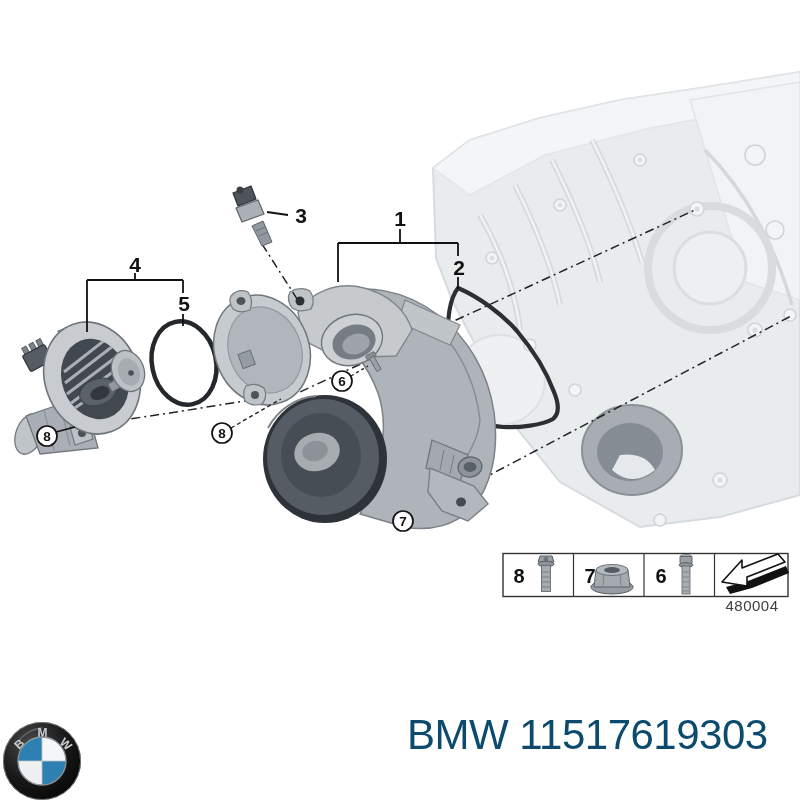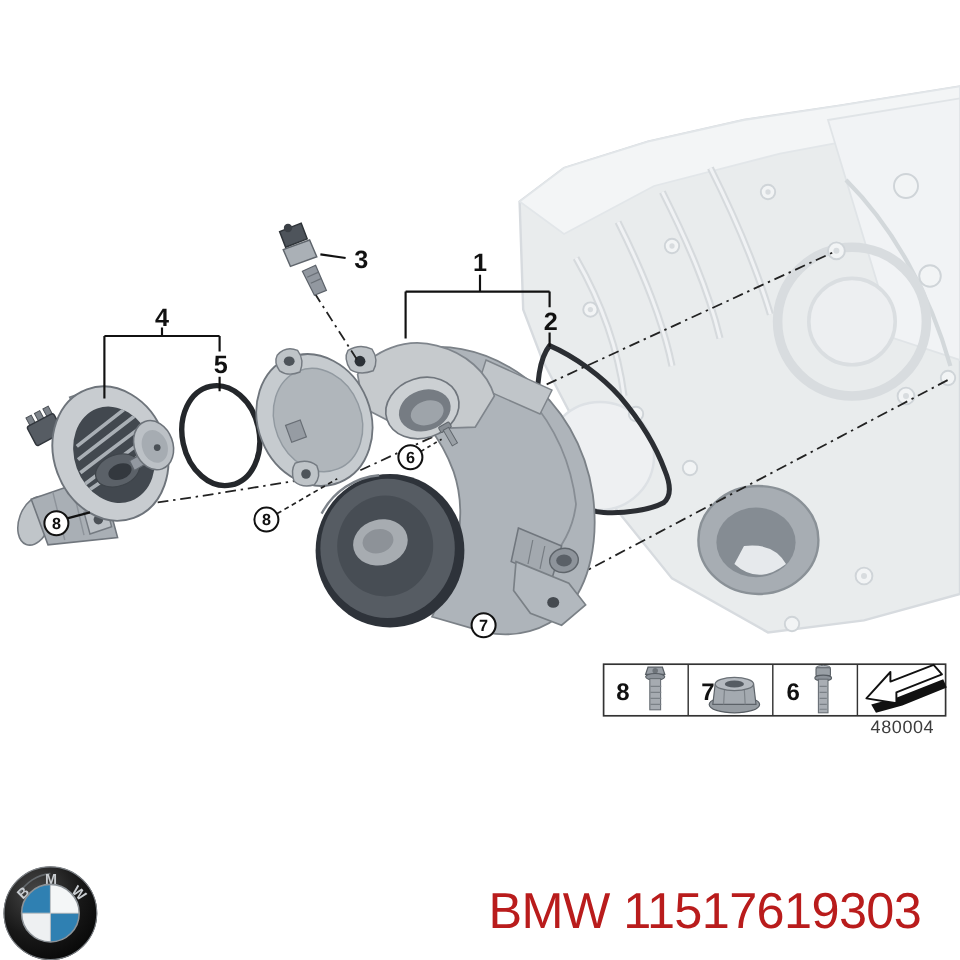--- a/index.html
+++ b/index.html
@@ -4,22 +4,22 @@
 <style>
   html,body{margin:0;padding:0;background:#fff;}
   .stage{position:relative;width:800px;height:800px;background:#ffffff;overflow:hidden;
          font-family:"Liberation Sans",sans-serif;}
   .diagram-svg{position:absolute;left:0;top:0;}
   .callout-num{font:bold 21px "Liberation Sans",sans-serif;fill:#111;}
   .callout-circ-num{font:bold 13.5px "Liberation Sans",sans-serif;fill:#111;}
   .legend-num{font:bold 20px "Liberation Sans",sans-serif;fill:#111;}
   .diagram-code{font:400 15px "Liberation Sans",sans-serif;fill:#3d3d3d;letter-spacing:.5px;}
   .logo-letter{font:bold 12px "Liberation Sans",sans-serif;fill:#c9cdd1;}
-  .footer-text{position:absolute;left:407px;top:736px;white-space:nowrap;
-               font:400 42px/1.1 "Liberation Sans",sans-serif;color:#b91c1c;letter-spacing:-0.5px;}
+  .footer-text{position:absolute;left:407px;top:712px;white-space:nowrap;
+               font:400 42px/1.1 "Liberation Sans",sans-serif;color:#0c4a6e;letter-spacing:-0.5px;}
   .logo-wrap{position:absolute;left:2px;top:720px;width:81px;height:80px;}
 </style>
 </head>
 <body>
 
 <div class="stage">
 
   <svg class="diagram-svg" width="800" height="640" viewBox="0 0 800 640">
     <defs>
       <clipPath id="thermoClip">

